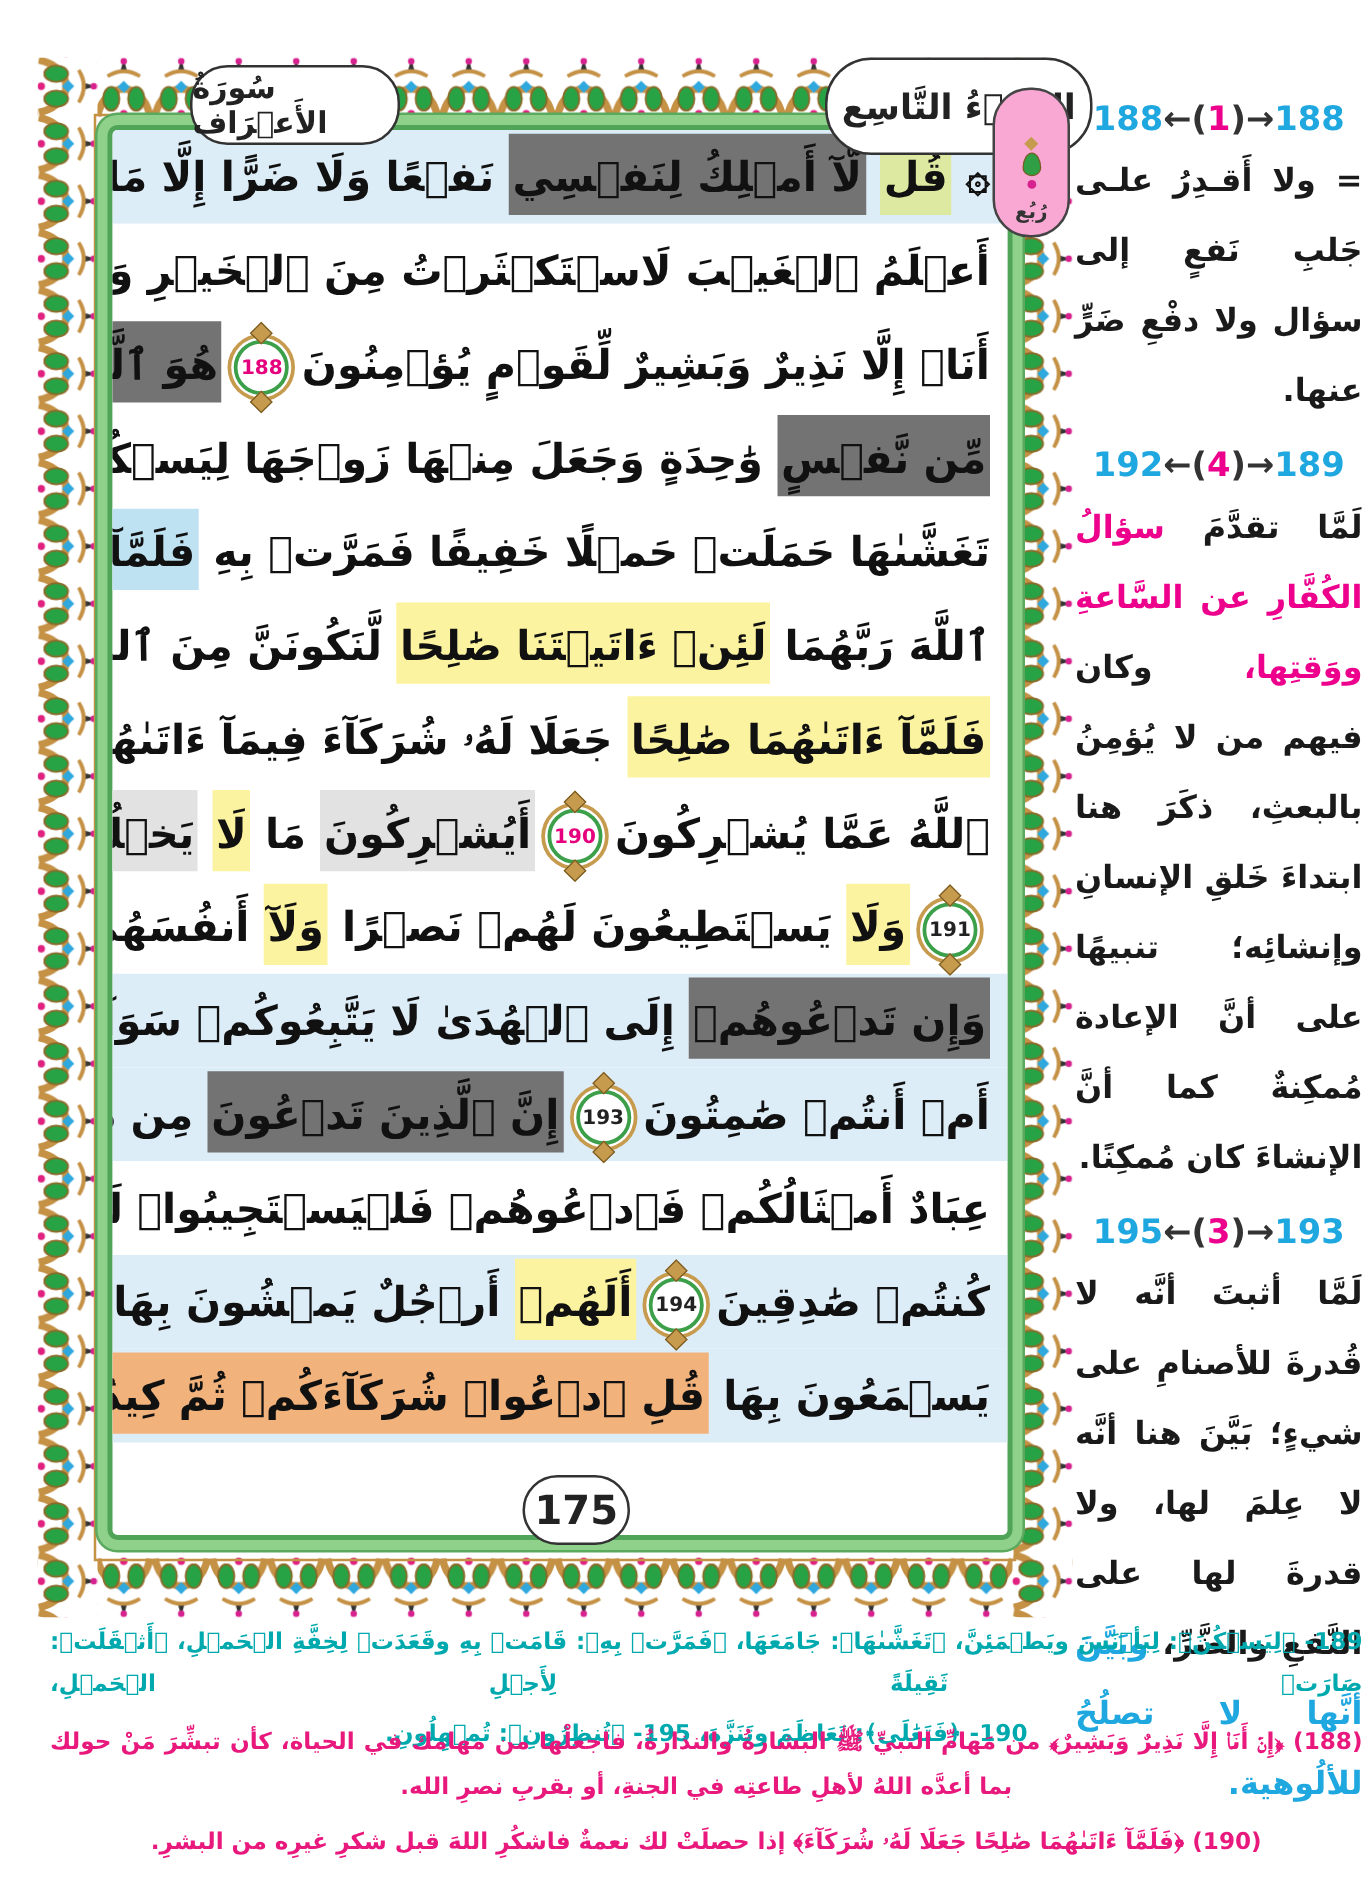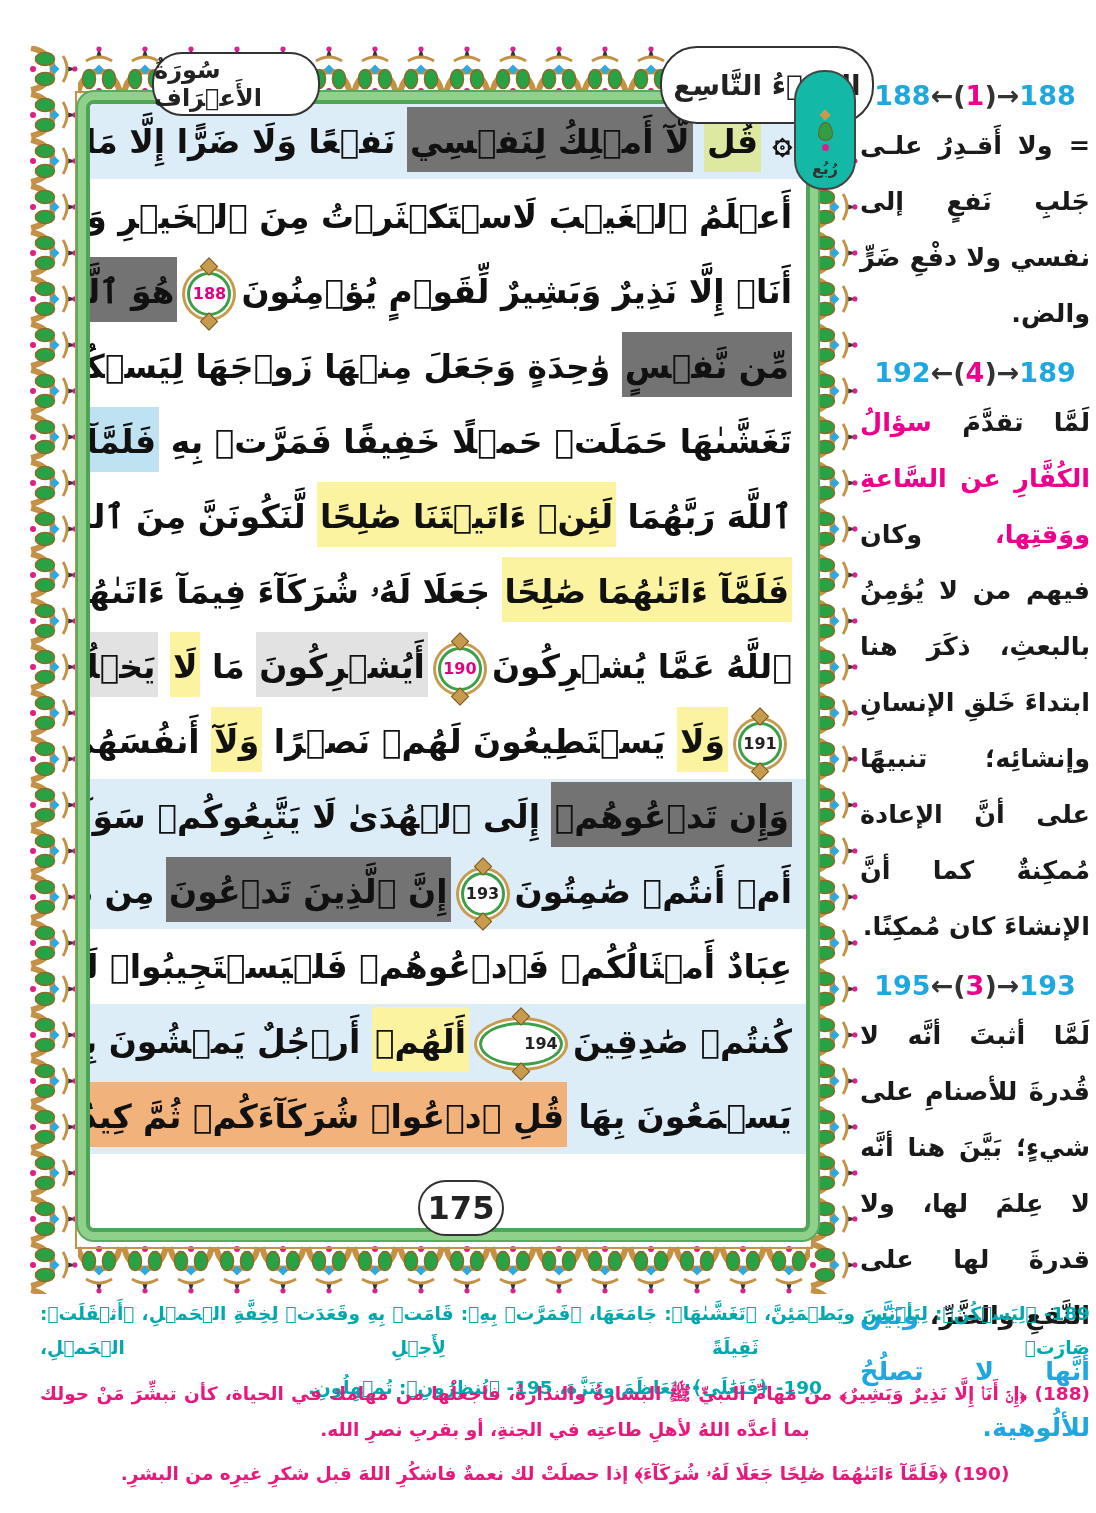--- a/index.html
+++ b/index.html
@@ -31,21 +31,21 @@
      width:11px;height:11px;background:#c79b4e;border:1px solid #7a5b22;
      transform:translateX(-50%) rotate(45deg);}
   .verse-medallion::before{top:-15px;}
   .verse-medallion::after{bottom:-15px;}
   
   .cartouche{position:absolute;z-index:3;background:#fff;border:2.5px solid #333;
      display:flex;align-items:center;justify-content:center;font-weight:bold;color:#222;margin-left:12px;}
   .surah-cartouche{left:140px;top:52px;width:164px;height:60px;border-radius:30px;font-size:24px;}
   .juz-cartouche{left:648px;top:46px;width:210px;height:74px;border-radius:37px;font-size:28px;}
   .pagenum-cartouche{left:406px;top:1180px;width:82px;height:52px;border-radius:28px;font-size:32px;z-index:4;}
-  .rub-tab{position:absolute;left:794px;top:70px;width:62px;height:120px;z-index:4;background:#14b8a6;
+  .rub-tab{position:absolute;left:794px;top:70px;width:62px;height:120px;z-index:4;background:#f9a8d4;
      border:2.5px solid #444;border-radius:30px;display:flex;flex-direction:column;
      align-items:center;justify-content:flex-end;padding-bottom:10px;box-sizing:border-box;}
   .rub-orn{display:flex;flex-direction:column;align-items:center;gap:3px;margin-bottom:8px;}
   .rub-orn .o1{width:8px;height:8px;background:#c79b4e;transform:rotate(45deg);}
   .rub-orn .o2{width:13px;height:17px;background:#2f9e44;border:1px solid #7a5b22;
      border-radius:50% 50% 50% 50%/65% 65% 35% 35%;}
   .rub-orn .o3{width:7px;height:7px;border-radius:50%;background:#d6218f;}
   .rub-label{font-size:16px;font-weight:bold;color:#333;}
   
   .margin-col{position:absolute;left:860px;top:64px;width:230px;z-index:2;direction:rtl;}
@@ -105,21 +105,21 @@
         <div class="qline band-white"><span>أَنَا۠ إِلَّا نَذِيرٌ وَبَشِيرٌ لِّقَوۡمٍ يُؤۡمِنُونَ</span><span class="verse-medallion" style="color: rgb(229, 0, 125);">188</span><span class="hl hl-pink">هُوَ ٱلَّذِي خَلَقَكُم</span></div>
         <div class="qline band-white"><span class="hl hl-pink">مِّن نَّفۡسٍ</span><span> وَٰحِدَةٍ وَجَعَلَ مِنۡهَا زَوۡجَهَا لِيَسۡكُنَ إِلَيۡهَا </span></div>
         <div class="qline band-white"><span>تَغَشَّىٰهَا حَمَلَتۡ حَمۡلًا خَفِيفًا فَمَرَّتۡ بِهِ </span><span class="hl hl-blue">فَلَمَّآ</span></div>
         <div class="qline band-white"><span>ٱللَّهَ رَبَّهُمَا </span><span class="hl hl-yellow">لَئِنۡ ءَاتَيۡتَنَا صَٰلِحًا</span><span> لَّنَكُونَنَّ مِنَ ٱلشَّٰكِرِينَ</span></div>
         <div class="qline band-white"><span class="hl hl-yellow">فَلَمَّآ ءَاتَىٰهُمَا صَٰلِحًا</span><span> جَعَلَا لَهُۥ شُرَكَآءَ فِيمَآ ءَاتَىٰهُمَا فَتَعَٰلَى</span></div>
         <div class="qline band-white"><span>ٱللَّهُ عَمَّا يُشۡرِكُونَ</span><span class="verse-medallion" style="color: rgb(229, 0, 125);">190</span><span class="hl hl-gray">أَيُشۡرِكُونَ</span><span> مَا </span><span class="hl hl-yellow">لَا</span><span> </span><span class="hl hl-gray">يَخۡلُقُ</span></div>
         <div class="qline band-white"><span class="verse-medallion" style="color: rgb(34, 34, 34);">191</span><span class="hl hl-yellow">وَلَا</span><span> يَسۡتَطِيعُونَ لَهُمۡ نَصۡرًا </span><span class="hl hl-yellow">وَلَآ</span><span> أَنفُسَهُمۡ يَنصُرُونَ</span></div>
         <div class="qline band-blue"><span class="hl hl-pink">وَإِن تَدۡعُوهُمۡ</span><span> إِلَى ٱلۡهُدَىٰ لَا يَتَّبِعُوكُمۡ سَوَآءٌ عَلَيۡكُمۡ أَدَعَوۡتُمُوهُمۡ</span></div>
         <div class="qline band-blue"><span>أَمۡ أَنتُمۡ صَٰمِتُونَ</span><span class="verse-medallion" style="color: rgb(34, 34, 34);">193</span><span class="hl hl-pink">إِنَّ ٱلَّذِينَ تَدۡعُونَ</span><span> مِن دُونِ ٱللَّهِ</span></div>
         <div class="qline band-white"><span>عِبَادٌ أَمۡثَالُكُمۡ فَٱدۡعُوهُمۡ فَلۡيَسۡتَجِيبُوا۟ لَكُمۡ إِن</span></div>
-        <div class="qline band-blue"><span>كُنتُمۡ صَٰدِقِينَ</span><span class="verse-medallion" style="color: rgb(34, 34, 34); padding-left: 40px;">194</span><span class="hl hl-yellow">أَلَهُمۡ</span><span> أَرۡجُلٌ يَمۡشُونَ بِهَا </span></div>
+        <div class="qline band-blue"><span>كُنتُمۡ صَٰدِقِينَ</span><span class="verse-medallion" style="color: rgb(34, 34, 34);">194</span><span class="hl hl-yellow">أَلَهُمۡ</span><span> أَرۡجُلٌ يَمۡشُونَ بِهَا </span></div>
         <div class="qline band-blue"><span>يَسۡمَعُونَ بِهَا </span><span class="hl hl-orange">قُلِ ٱدۡعُوا۟ شُرَكَآءَكُمۡ ثُمَّ كِيدُونِ فَلَا تُنظِرُونِ</span></div>
       </div>
   </div>
 
   <div class="cartouche surah-cartouche">
     <span>سُورَةُ الأَعۡرَاف</span>
   </div>
   <div class="cartouche juz-cartouche">
     <span>الجُزۡءُ التَّاسِع</span>
   </div>
@@ -132,21 +132,21 @@
     </div>
     <span class="rub-label">رُبُع</span>
   </div>
 
   <div class="cartouche pagenum-cartouche">
     <span>175</span>
   </div>
 
   <div class="margin-col">
       <p class="mhead"><span style="color: rgb(31, 167, 224);">188</span><span style="color: rgb(51, 51, 51);">←(</span><span style="color: rgb(236, 0, 140);">1</span><span style="color: rgb(51, 51, 51);">)→</span><span style="color: rgb(31, 167, 224);">188</span></p>
-      <p class="mbody"><span>= ولا أَقـدِرُ علـى جَلبِ نَفعٍ إلى نفسي ولا دفْعِ ضَرٍّ والض.</span></p>
+      <p class="mbody"><span>= ولا أَقـدِرُ علـى جَلبِ نَفعٍ إلى سؤال ولا دفْعِ ضَرٍّ عنها.</span></p>
       <p class="mhead"><span style="color: rgb(31, 167, 224);">192</span><span style="color: rgb(51, 51, 51);">←(</span><span style="color: rgb(236, 0, 140);">4</span><span style="color: rgb(51, 51, 51);">)→</span><span style="color: rgb(31, 167, 224);">189</span></p>
       <p class="mbody"><span>لَمَّا تقدَّمَ </span><span style="color: rgb(236, 0, 140);">سؤالُ الكُفَّارِ عن السَّاعةِ ووَقتِها،</span><span> وكان فيهم من لا يُؤمِنُ بالبعثِ، ذكَرَ هنا ابتداءَ خَلقِ الإنسانِ وإنشائِه؛ تنبيهًا على أنَّ الإعادة مُمكِنةٌ كما أنَّ الإنشاءَ كان مُمكِنًا.</span></p>
       <p class="mhead"><span style="color: rgb(31, 167, 224);">195</span><span style="color: rgb(51, 51, 51);">←(</span><span style="color: rgb(236, 0, 140);">3</span><span style="color: rgb(51, 51, 51);">)→</span><span style="color: rgb(31, 167, 224);">193</span></p>
       <p class="mbody"><span>لَمَّا أثبتَ أنَّه لا قُدرةَ للأصنامِ على شيءٍ؛ بَيَّنَ هنا أنَّه لا عِلمَ لها، ولا قدرةَ لها على النَّفعِ والضَّرِّ، </span><span style="color: rgb(31, 167, 224);">وبَيَّنَ أنَّها لا تصلُحُ للألُوهية.</span></p>
     </div>
 
   <div class="foot foot-vocab">
       <p>189- ﴿لِيَسۡكُنَ﴾: لِيَأۡنَسَ ويَطۡمَئِنَّ، ﴿تَغَشَّىٰهَا﴾: جَامَعَهَا، ﴿فَمَرَّتۡ بِهِ﴾: قَامَتۡ بِهِ وقَعَدَتۡ لِخِفَّةِ الۡحَمۡلِ، ﴿أَثۡقَلَت﴾: صَارَتۡ ثَقِيلَةً لِأَجۡلِ الۡحَمۡلِ،</p>
       <p>190- ﴿فَتَعَٰلَى﴾: تَعَاظَمَ وتَنَزَّهَ، 195- ﴿تُنظِرُونِ﴾: تُمۡهِلُونِ.</p>
     </div>

